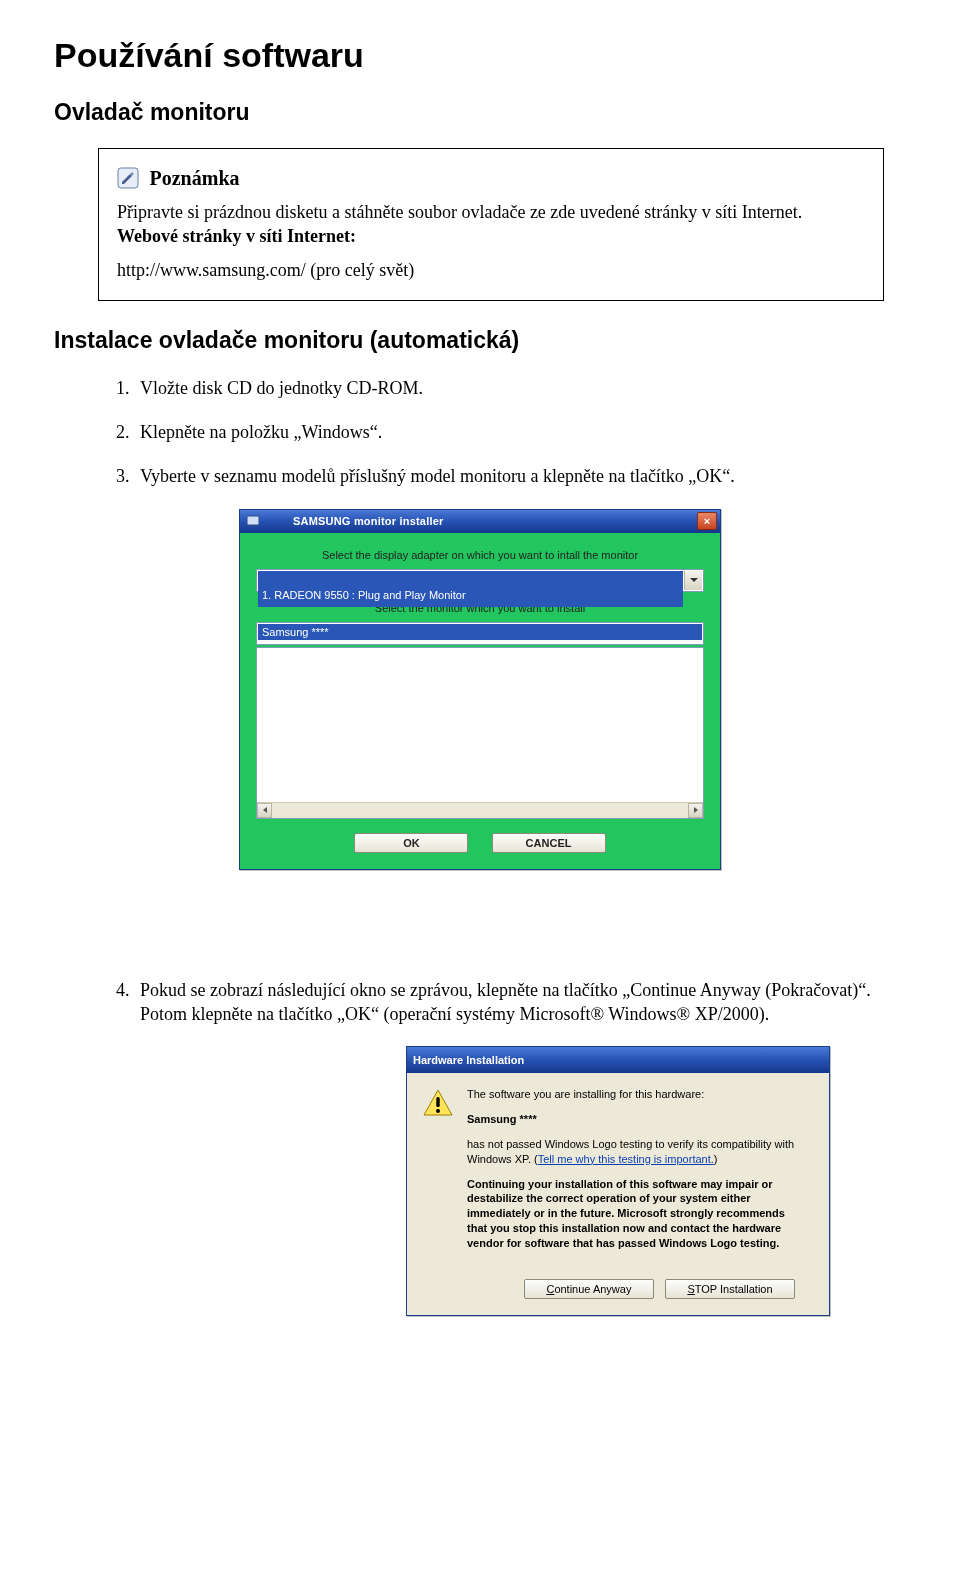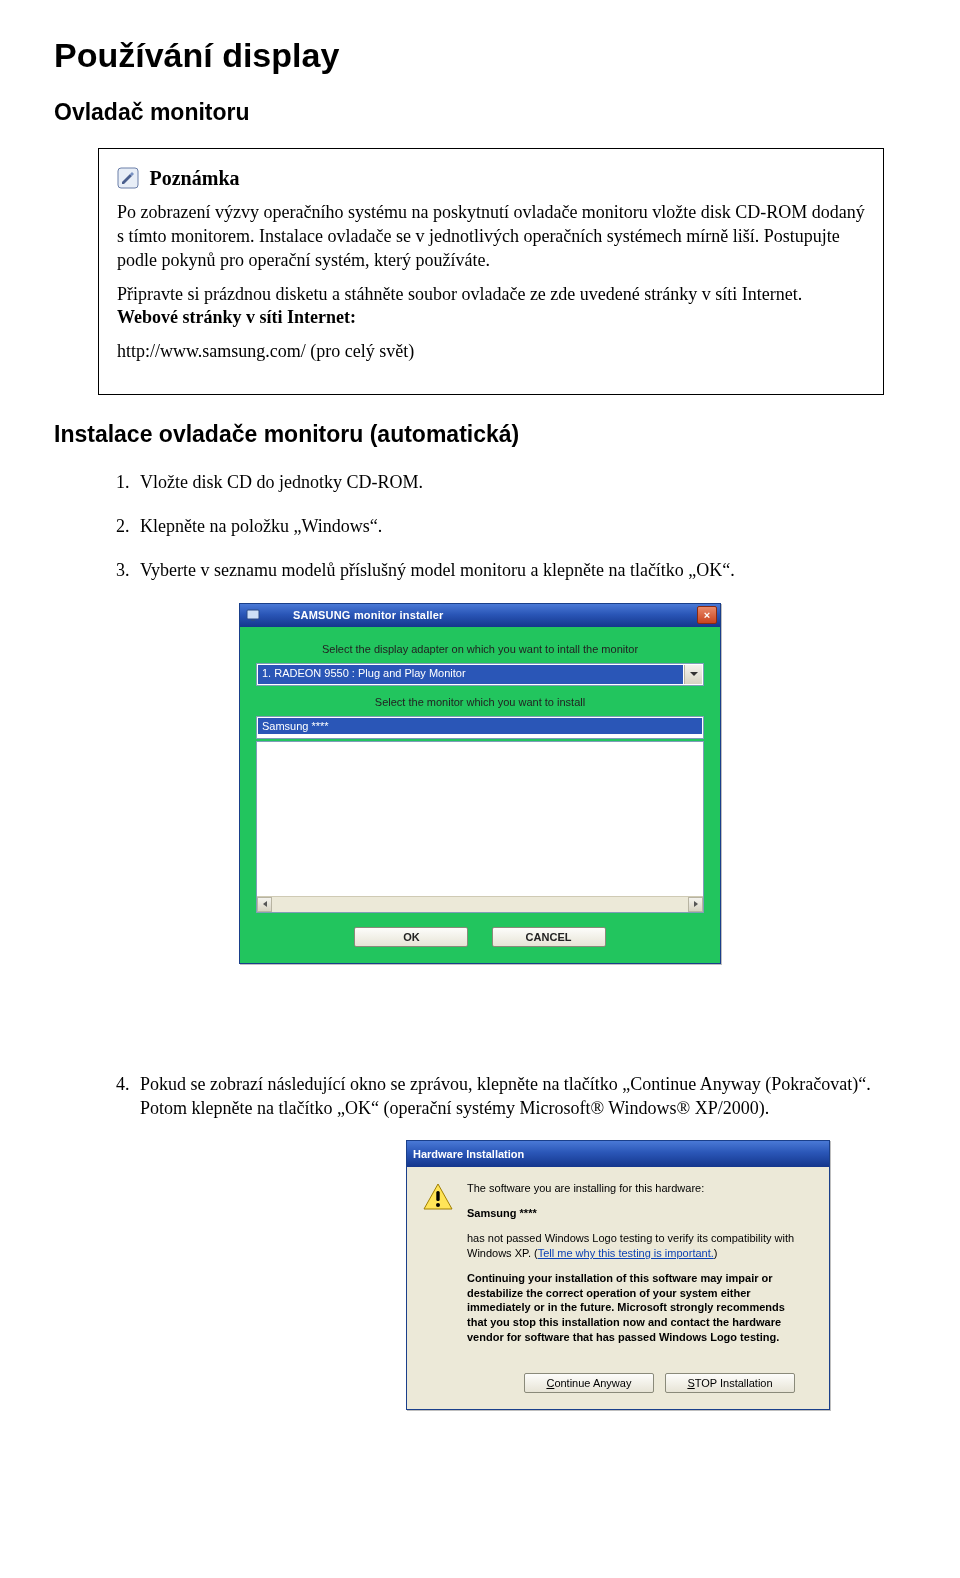--- a/index.html
+++ b/index.html
@@ -1,36 +1,36 @@
 <!DOCTYPE html>
 <html><head>
 <meta charset="utf-8">
 <style>
   html,body{margin:0;padding:0;background:#fff;font-family:"Times New Roman",Times,serif;color:#000;}
   .page{width:960px;min-height:1578px;margin:0 auto;padding:36px 54px 40px 54px;box-sizing:border-box;position:relative;}
   h1{font-family:Arial,Helvetica,sans-serif;font-weight:bold;font-size:34px;margin:0 0 24px 0;}
   h2{font-family:Arial,Helvetica,sans-serif;font-weight:bold;font-size:23px;margin:0 0 22px 0;}
-  .note-box{border:1px solid #000;padding:16px 18px 30px 18px;margin:0 0 26px 44px;width:786px;box-sizing:border-box;font-size:18px;line-height:1.32;}
+  .note-box{border:1px solid #000;padding:16px 18px 17px 18px;margin:0 0 26px 44px;width:786px;box-sizing:border-box;font-size:18px;line-height:1.32;}
   .note-head{font-weight:bold;font-size:20px;display:inline-block;vertical-align:middle;}
   .note-icon{display:inline-block;vertical-align:middle;width:22px;height:22px;margin-right:6px;}
   .note-box p{margin:10px 0 0 0;}
   .note-box .bold{font-weight:bold;}
   .instr-head{font-family:Arial,Helvetica,sans-serif;font-weight:bold;font-size:23px;margin:0 0 22px 0;}
   ol.steps{margin:0 0 8px 44px;padding:0 0 0 36px;font-size:18px;}
   ol.steps>li{margin:0 0 20px 0;padding-left:6px;line-height:1.35;}
   
   .dlg1{width:480px;margin:4px auto 108px auto;font-family:Tahoma,Arial,sans-serif;font-size:11px;color:#222;border:1px solid #1a3f8a;box-shadow:1px 1px 0 rgba(0,0,0,.25);}
   .dlg1 .titlebar{height:23px;background:linear-gradient(#4a79d6,#2a56b7 45%,#14368c);color:#fff;display:flex;align-items:center;padding:0 3px 0 6px;}
   .dlg1 .titlebar .ticon{width:14px;height:14px;margin-right:5px;}
   .dlg1 .titlebar .ttxt{flex:1;font-weight:bold;letter-spacing:.2px;padding-left:28px;}
   .dlg1 .titlebar .close{width:18px;height:16px;background:linear-gradient(#e98a6a,#c9431f);border:1px solid #8a2a10;border-radius:2px;color:#fff;display:flex;align-items:center;justify-content:center;font-weight:bold;font-size:11px;line-height:1;}
   .dlg1 .body{background:#22c55e;padding:14px 16px 14px 16px;}
   .dlg1 .lbl{display:block;text-align:center;margin:2px 0 8px 0;}
   .dlg1 .combo{position:relative;height:21px;border:1px solid #7f9db9;background:#fff;margin:0 0 10px 0;}
-  .dlg1 .combo .sel{position:absolute;left:1px;right:20px;top:1px;bottom:1px;background:#2a56b7;color:#fff;padding:2px 4px;font-size:11px;white-space:nowrap;overflow:hidden;}
+  .dlg1 .combo .sel{position:absolute;left:1px;right:20px;top:1px;bottom:1px;background:#2a56b7;color:#fff;padding:18px 4px;font-size:11px;white-space:nowrap;overflow:hidden;}
   .dlg1 .combo .arrow{position:absolute;right:1px;top:1px;bottom:1px;width:17px;background:linear-gradient(#f4f3ee,#d8d4c3);border-left:1px solid #b8b4a2;display:flex;align-items:center;justify-content:center;}
   .dlg1 .combo .arrow:after{content:"";border-left:4px solid transparent;border-right:4px solid transparent;border-top:4px solid #333;}
   .dlg1 .listwrap{height:21px;border:1px solid #7f9db9;background:#fff;margin:0 0 2px 0;}
   .dlg1 .listwrap .sel{display:block;background:#2a56b7;color:#fff;padding:2px 4px;margin:1px;font-size:11px;}
   .dlg1 .listbox{border:1px solid #7f9db9;background:#fff;height:170px;position:relative;}
   .dlg1 .listbox .sb-h{position:absolute;left:0;right:0;bottom:0;height:15px;background:#ece9d8;border-top:1px solid #cfcab4;display:flex;}
   .dlg1 .listbox .sb-h .btn{width:15px;height:15px;background:linear-gradient(#f4f3ee,#d8d4c3);border:1px solid #b8b4a2;box-sizing:border-box;display:flex;align-items:center;justify-content:center;}
   .dlg1 .listbox .sb-h .track{flex:1;background:#ece9d8;}
   .dlg1 .listbox .sb-h .btn.l:after{content:"";border-top:3px solid transparent;border-bottom:3px solid transparent;border-right:4px solid #555;}
   .dlg1 .listbox .sb-h .btn.r:after{content:"";border-top:3px solid transparent;border-bottom:3px solid transparent;border-left:4px solid #555;}
@@ -49,33 +49,32 @@
   .dlg2 .msg .bold{font-weight:bold;}
   .dlg2 .btnrow{text-align:right;padding:18px 0 2px 0;}
   .dlg2 .wbtn{display:inline-block;min-width:104px;padding:3px 12px;margin-left:8px;background:linear-gradient(#fdfdfb,#e7e4d6);border:1px solid #8a8a7a;border-radius:2px;font-size:11px;text-align:center;}
   .dlg2 .wbtn .ul{text-decoration:underline;}
 </style>
 </head>
 <body>
 
 <div class="page">
 
-  <h1>Používání display</h1>
+  <h1>Používání softwaru</h1>
   <h2>Ovladač monitoru</h2>
 
   <div class="note-box">
     <span class="note-icon">
       <svg viewBox="0 0 22 22" width="22" height="22">
         <rect x="1" y="1" width="20" height="20" rx="3" fill="#e8eef7" stroke="#6b7ea8"></rect>
         <path d="M5 15 L13 7 L15 9 L7 17 L5 17 Z" fill="#4a5f8e"></path>
         <path d="M13 7 L15 5 L17 7 L15 9 Z" fill="#7991c2"></path>
       </svg>
     </span>
     <span class="note-head">Poznámka</span>
-    <p>Po zobrazení výzvy operačního systému na poskytnutí ovladače monitoru vložte disk CD-ROM dodaný s tímto monitorem. Instalace ovladače se v jednotlivých operačních systémech mírně liší. Postupujte podle pokynů pro operační systém, který používáte.</p>
     <p>Připravte si prázdnou disketu a stáhněte soubor ovladače ze zde uvedené stránky v síti Internet.</p>
     <p class="bold" style="margin-top:0">Webové stránky v síti Internet:</p>
     <p>http://www.samsung.com/ (pro celý svět)</p>
   </div>
 
   <div class="instr-head">Instalace ovladače monitoru (automatická)</div>
 
   <ol class="steps">
     <li>Vložte disk CD do jednotky CD-ROM.</li>
     <li>Klepněte na položku „Windows“.</li>

